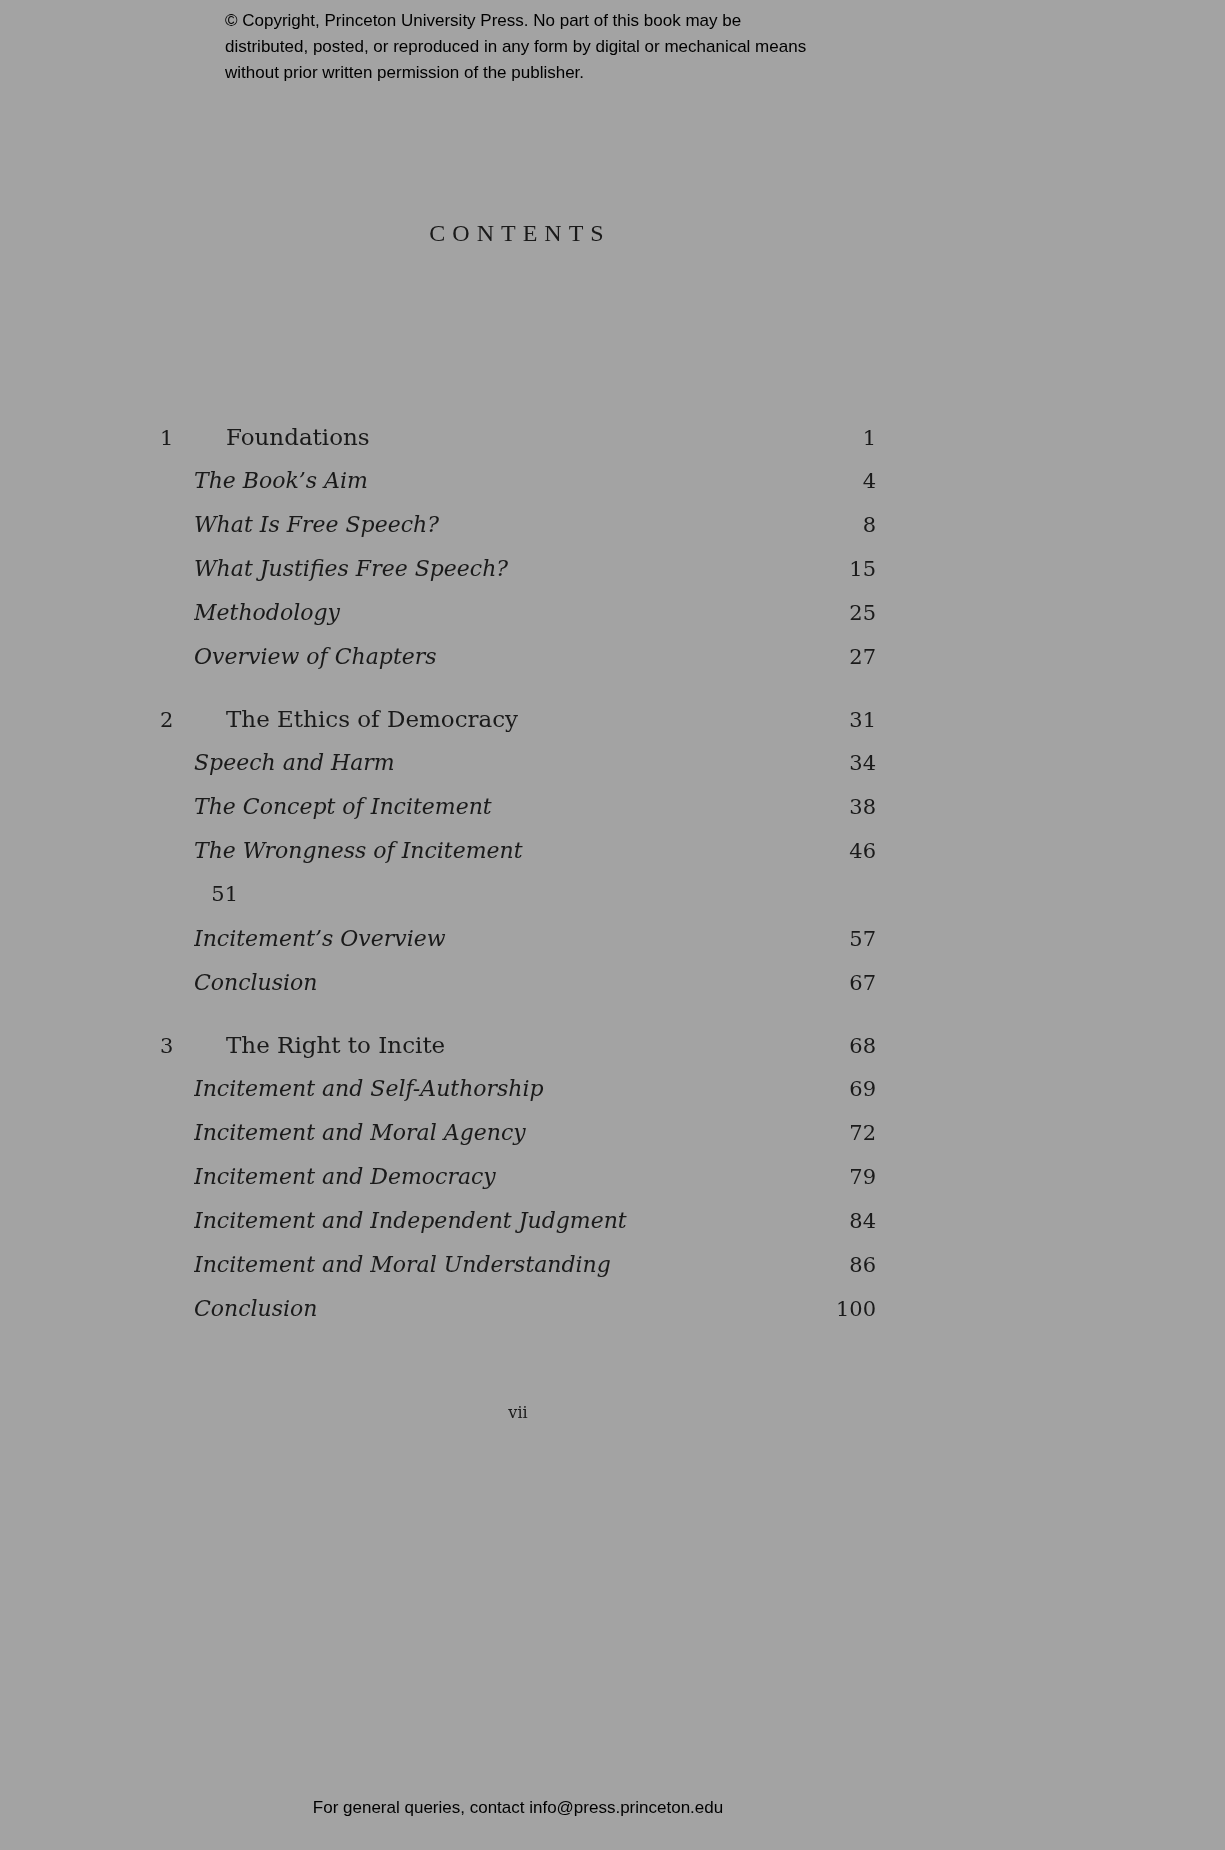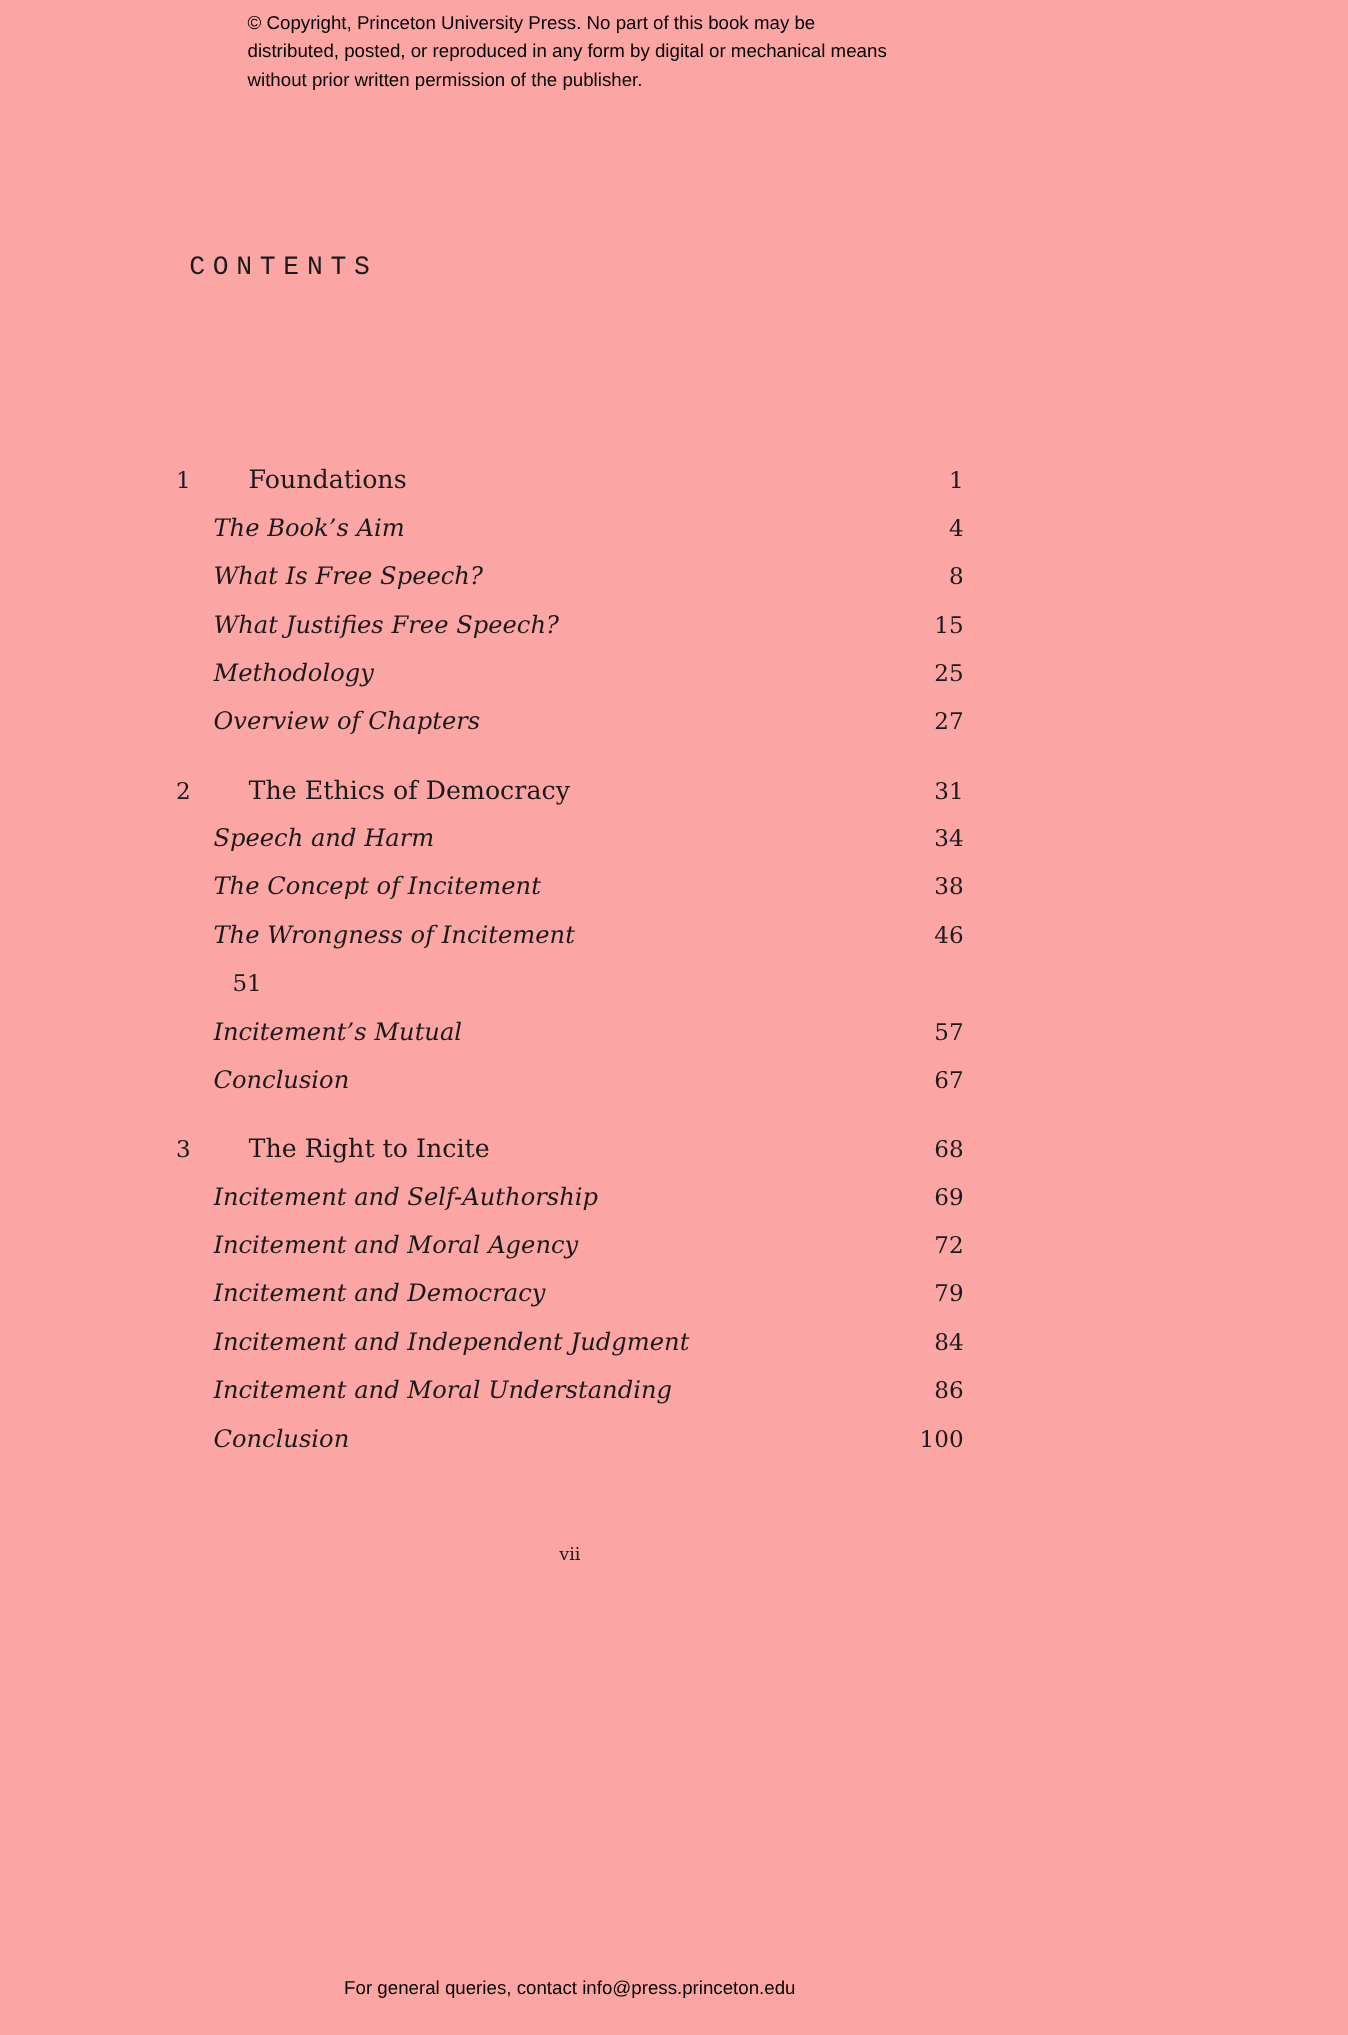--- a/index.html
+++ b/index.html
@@ -1,39 +1,40 @@
 <!DOCTYPE html>
 <html><head>
 <meta charset="utf-8">
 <style>
   html, body { margin: 0; padding: 0; background: #ffffff; }
   .page {
     position: relative;
     width: 1225px;
     height: 1850px;
-    background: #fca5a5;
+    background: #a3a3a3;
     overflow: hidden;
   }
   .copyright {
     position: absolute;
     left: 225px;
     top: 8px;
     width: 600px;
     font-family: "Liberation Sans", sans-serif;
     font-size: 17px;
     line-height: 1.52;
     color: #000000;
   }
   .contents-title {
     position: absolute;
     left: 160px;
     top: 218px;
     width: 716px;
-    margin: 12px;
-    font-family: Liberation Mono, monospace;
+    margin: 2px;
+    text-align: center;
+    font-family: Liberation Serif, serif;
     font-weight: 400;
     font-size: 24px;
     letter-spacing: 7px;
     color: #1a1a1a;
   }
   .toc {
     position: absolute;
     left: 160px;
     top: 424px;
     width: 716px;
@@ -149,21 +150,21 @@
           <div class="chap-num"></div>
           <div class="entry-title"><span class="italic">The Wrongness of Incitement</span></div>
           <div class="entry-page">46</div>
         </div>
         <div class="toc-row section-row">
           <div class="chap-num"></div>
           <div class="entry-page">51</div>
         </div>
         <div class="toc-row section-row">
           <div class="chap-num"></div>
-          <div class="entry-title"><span class="italic">Incitement’s Mutual</span></div>
+          <div class="entry-title"><span class="italic">Incitement’s Overview</span></div>
           <div class="entry-page">57</div>
         </div>
         <div class="toc-row section-row">
           <div class="chap-num"></div>
           <div class="entry-title"><span class="italic">Conclusion</span></div>
           <div class="entry-page">67</div>
         </div>
       </div>
       <div class="chapter-group">
         <div class="toc-row chapter-row">

